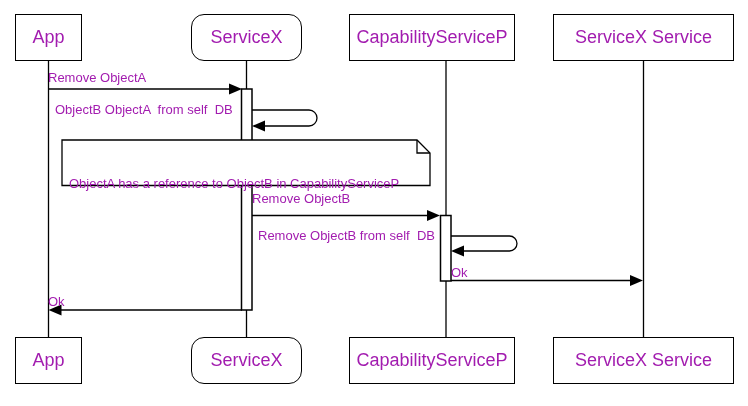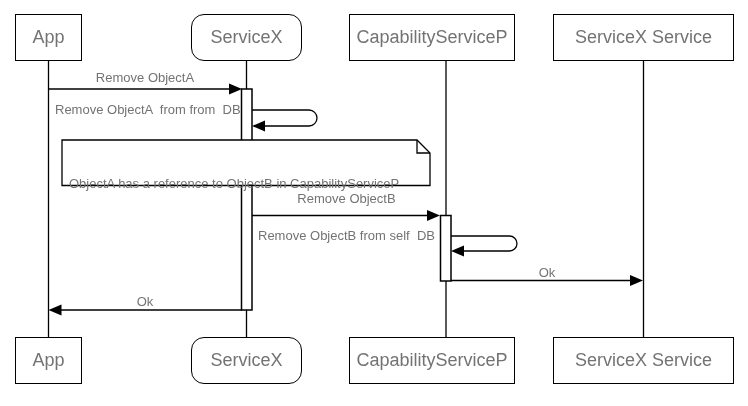--- a/index.html
+++ b/index.html
@@ -6,21 +6,21 @@
     margin: 0;
     padding: 0;
     background: #ffffff;
   }
   .stage {
     position: relative;
     width: 748px;
     height: 406px;
     background: #ffffff;
     font-family: "Liberation Sans", sans-serif;
-    color: #737373;
+    color: #a21caf;
     overflow: hidden;
   }
   .stage svg {
     position: absolute;
     left: 0;
     top: 0;
   }
   .participant {
     position: absolute;
     height: 47px;
@@ -39,21 +39,21 @@
   .p-sx   { left: 191px; width: 111px; border-radius: 13px; }
   .p-cap  { left: 349px; width: 166px; }
   .p-sxs  { left: 553px; width: 181px; }
 
   .msg-label {
     position: absolute;
     font-size: 13px;
     line-height: 15px;
     white-space: pre;
   }
-  .msg-center { text-align: center; }
+  .msg-center { }
   .note-text {
     position: absolute;
     left: 62px;
     top: 140px;
     width: 368px;
     height: 46px;
     box-sizing: border-box;
     padding: 5px 0 0 7px;
     font-size: 13px;
     line-height: 15.5px;
@@ -106,21 +106,21 @@
 
   <div class="row-bottom">
     <div class="participant p-app">App</div>
     <div class="participant p-sx">ServiceX</div>
     <div class="participant p-cap">CapabilityServiceP</div>
     <div class="participant p-sxs">ServiceX Service</div>
   </div>
 
   <div class="msg-label msg-center" style="left:48px; top:70px; width:194px;">Remove ObjectA</div>
 
-  <div class="msg-label" style="left:55px; top:102px;">Remove ObjectA  from from  DB</div>
+  <div class="msg-label" style="left:55px; top:102px;">ObjectB ObjectA  from self  DB</div>
 
   <div class="msg-label msg-center" style="left:252px; top:191px; width:189px;">Remove ObjectB</div>
 
   <div class="msg-label" style="left:258px; top:228px;text-align:center;">Remove ObjectB from self  DB</div>
 
   <div class="msg-label msg-center" style="left:451px; top:265px; width:192px;">Ok</div>
 
   <div class="msg-label msg-center" style="left:48px; top:294px; width:194px;">Ok</div>
 
   <div class="note-text">

